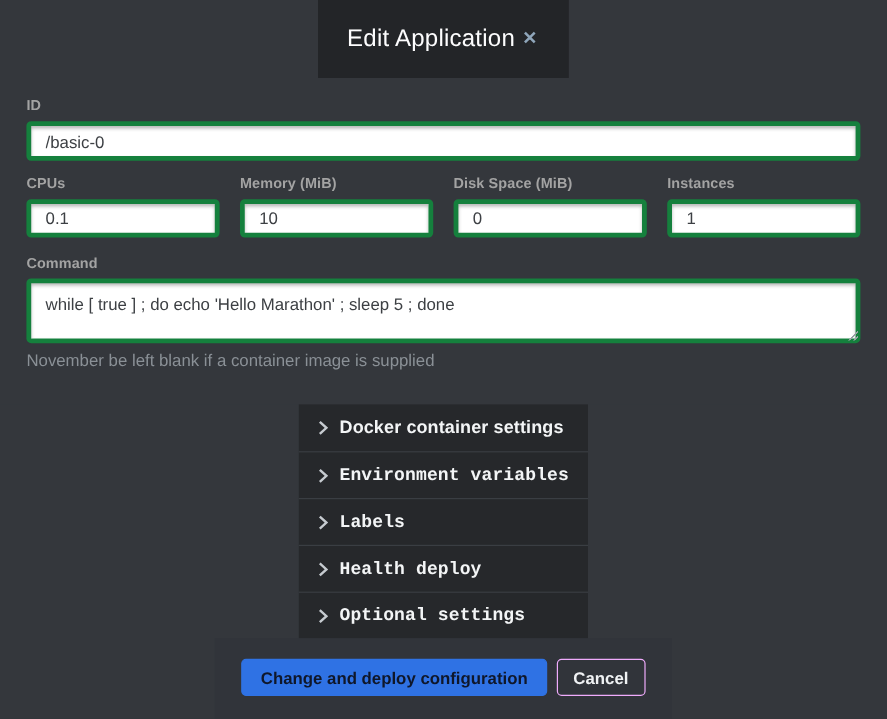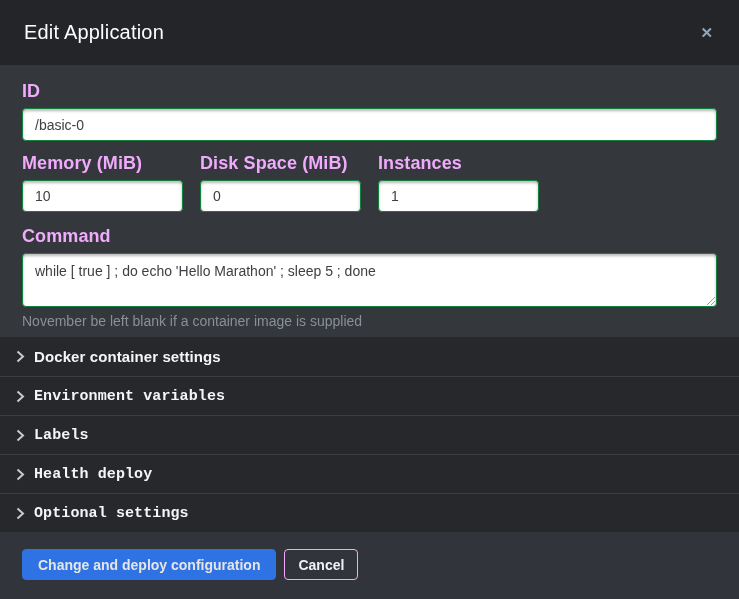--- a/index.html
+++ b/index.html
@@ -2,21 +2,21 @@
 <html style="--header-bg: #232528; --body-bg: #34373c; --accordion-bg: #26282b; --footer-bg: #31343a; --divider: #3a3e43; --accent-blue: #2f72e4; --input-bg: #ffffff; --helper-color: #8a9096;"><head>
 <meta charset="utf-8">
 <style>
   * { box-sizing: border-box; margin: 0; padding: 0; }
   html, body { width: 739px; height: 599px; overflow: hidden; }
   body {
     font-family: "Liberation Sans", sans-serif;
     background: var(--body-bg, #34373c);
     color: #ffffff;
   }
-  .modal { width: 739px; height: 599px; display: flex; flex-direction: column; }
+  .modal { width: 739px; height: 599px; display: flex; flex-direction: column; align-items: center; }
 
   
   .modal-header {
     height: 65px; flex: 0 0 65px;
     background: var(--header-bg, #232528);
     display: flex; align-items: center;
     padding: 0 20px 0 24px;
   }
   .modal-title { font-size: 20px; font-weight: 500; letter-spacing: .2px; color: #fdfdfe; }
   .close-btn {
@@ -28,27 +28,27 @@
   }
 
   
   .form-area {
     height: 272px; flex: 0 0 272px;
     background: var(--body-bg, #34373c);
     padding: 16px 22px 0 22px;
   }
   .field-label {
     display: block;
-    font-size: 18px; font-weight: 700; color: #f0abfc;
+    font-size: 12px; font-weight: 700; color: #a3a3a3;
     margin-bottom: 6px; letter-spacing: .1px;
   }
   .text-input, .text-area {
     width: 100%;
     background: var(--input-bg, #ffffff);
-    border: 1px solid #15803d;
+    border: 4px solid #15803d;
     border-radius: 4px;
     box-shadow: inset 0 2px 3px rgba(0,0,0,0.28);
     color: #3d4044; font-size: 14px;
     font-family: "Liberation Sans", sans-serif;
     padding: 0 12px;
     outline: none;
   }
   .text-input { height: 33px; }
   .grid-4 {
     display: grid; grid-template-columns: repeat(4, 1fr);
@@ -96,21 +96,21 @@
   .btn {
     height: 31px; border-radius: 4px;
     font-family: "Liberation Sans", sans-serif;
     font-size: 14px; font-weight: 600;
     display: inline-flex; align-items: center;
     cursor: pointer; line-height: 1;
   }
   .btn-primary {
     background: var(--accent-blue, #2f72e4);
     border: 1px solid var(--accent-blue, #2f72e4);
-    color: #e5e5e5; padding: 0 15px;
+    color: #0f172a; padding: 0 15px;
   }
   .btn-outline {
     background: transparent;
     border: 1px solid #f0abfc;
     color: #f0f2f4; padding: 0 13px;
     margin-left: 8px;
   }
 </style>
 </head>
 <body>
@@ -124,20 +124,24 @@
 
   <section class="form-area">
 
     <div class="field-group">
       <label class="field-label">ID</label>
       <input class="text-input" type="text" value="/basic-0" style="">
     </div>
 
     <div class="grid-4">
       <div class="field-group">
+        <label class="field-label">CPUs</label>
+        <input class="text-input" type="text" value="0.1" style="">
+      </div>
+      <div class="field-group">
         <label class="field-label">Memory (MiB)</label>
         <input class="text-input" type="text" value="10" style="">
       </div>
       <div class="field-group">
         <label class="field-label">Disk Space (MiB)</label>
         <input class="text-input" type="text" value="0" style="">
       </div>
       <div class="field-group">
         <label class="field-label">Instances</label>
         <input class="text-input" type="text" value="1" style="">

